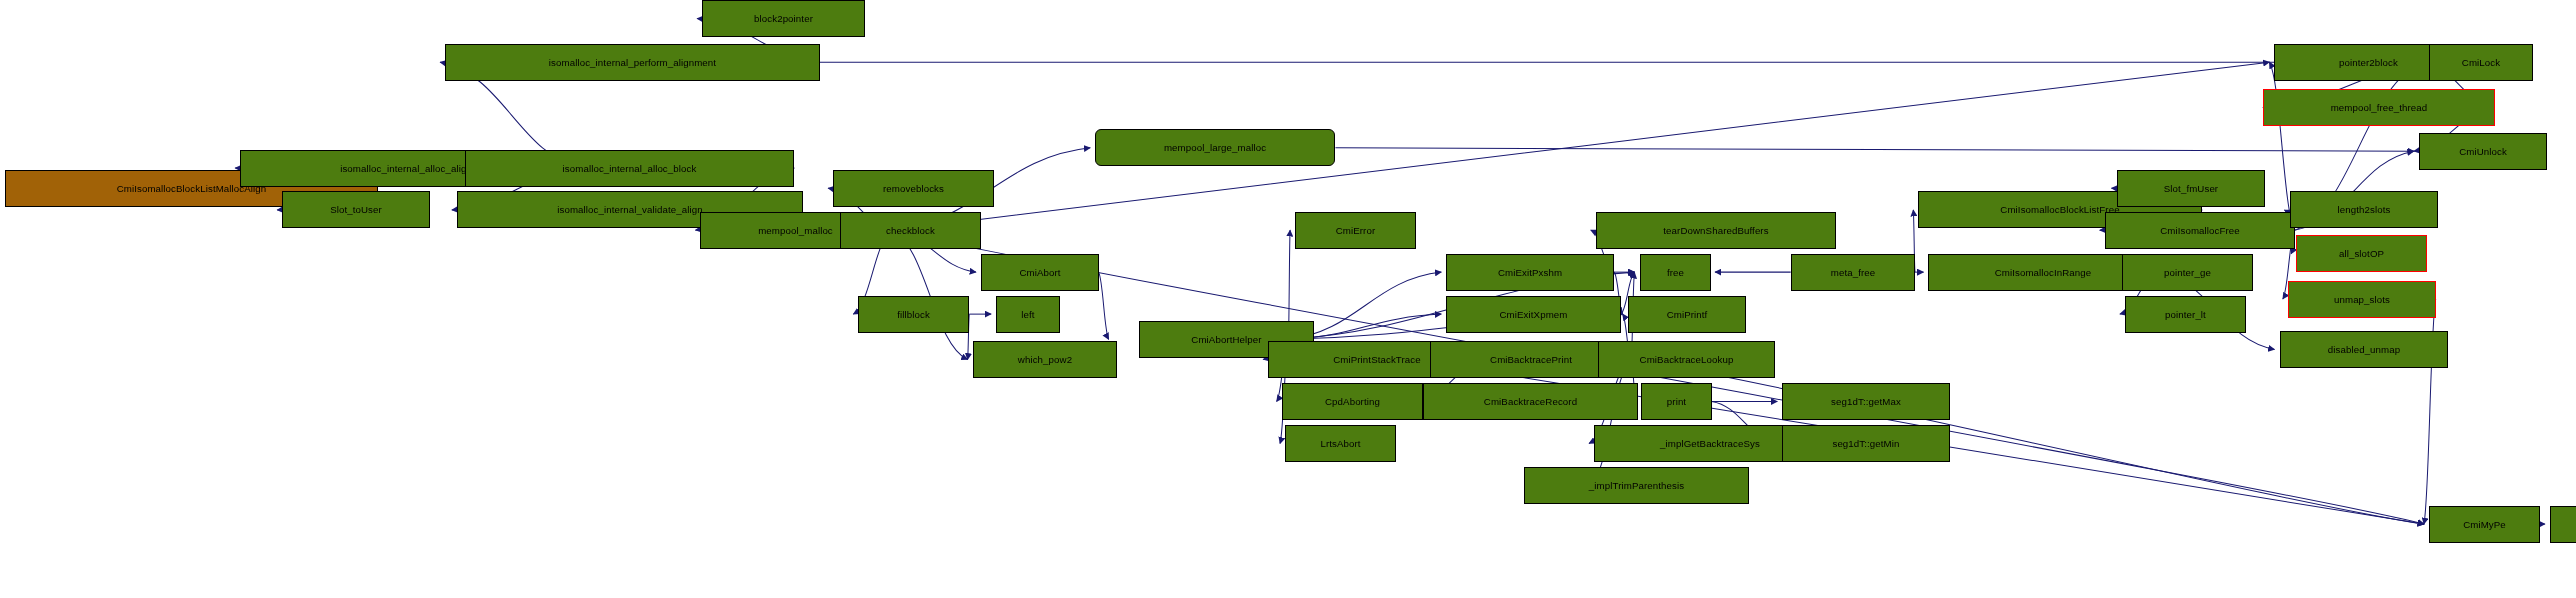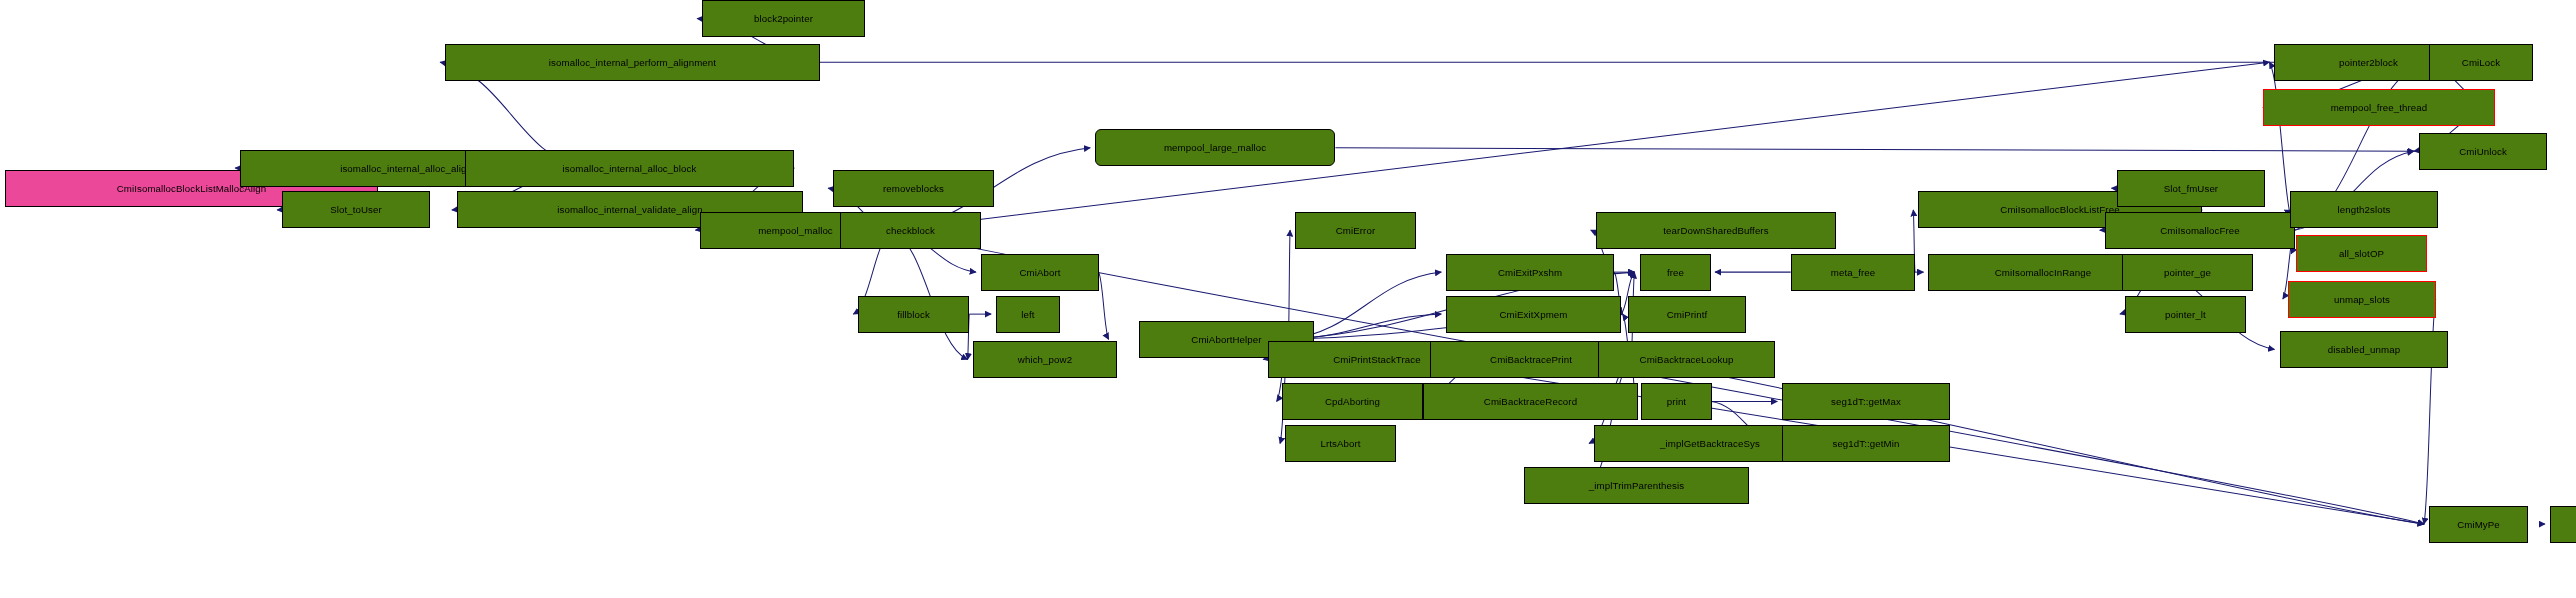--- a/index.html
+++ b/index.html
@@ -22,21 +22,21 @@
     display:flex;
     align-items:center;
     justify-content:center;
     white-space:nowrap;
     font-size:9.7px;
     line-height:1;
     letter-spacing:0.1px;
     height:18.5px;
   }
   .node.red{border-color:#ff0000;}
-  .node.root{background:#ec4899;border-color:#000000;}
+  .node.root{background:#a16207;border-color:#000000;}
   .node .lbl{display:block;padding:0 3.4px;}
 </style>
 </head>
 <body>
 
 <div id="canvas">
   <svg id="edges" xmlns="http://www.w3.org/2000/svg" viewBox="0 0 3067 712" width="2576" height="598">
     <defs>
       <marker id="arrow" viewBox="0 0 10 10" refX="9" refY="5" markerWidth="7" markerHeight="7" orient="auto-start-reverse">
         <path d="M 0 0 L 10 5 L 0 10 z" fill="#191970"></path>
@@ -247,19 +247,19 @@
       </div>
       <div class="node red" style="left: 2263px; top: 89px; width: 232px; height: 37px;">
         <span class="lbl">mempool_free_thread</span>
       </div>
       <div class="node" style="left: 2429px; top: 44px; width: 104px; height: 37px;">
         <span class="lbl">CmiLock</span>
       </div>
       <div class="node" style="left: 2419px; top: 133px; width: 128px; height: 37px;">
         <span class="lbl">CmiUnlock</span>
       </div>
-      <div class="node" style="left: 2429px; top: 506px; width: 99px; height: 37px;">
+      <div class="node" style="left: 2429px; top: 506px; width: 111px; height: 37px;">
         <span class="lbl">CmiMyPe</span>
       </div>
       <div class="node" style="left: 2550px; top: 506px; width: 141px; height: 37px;"></div>
     </div>
 </div>
 
 
 </body></html>

